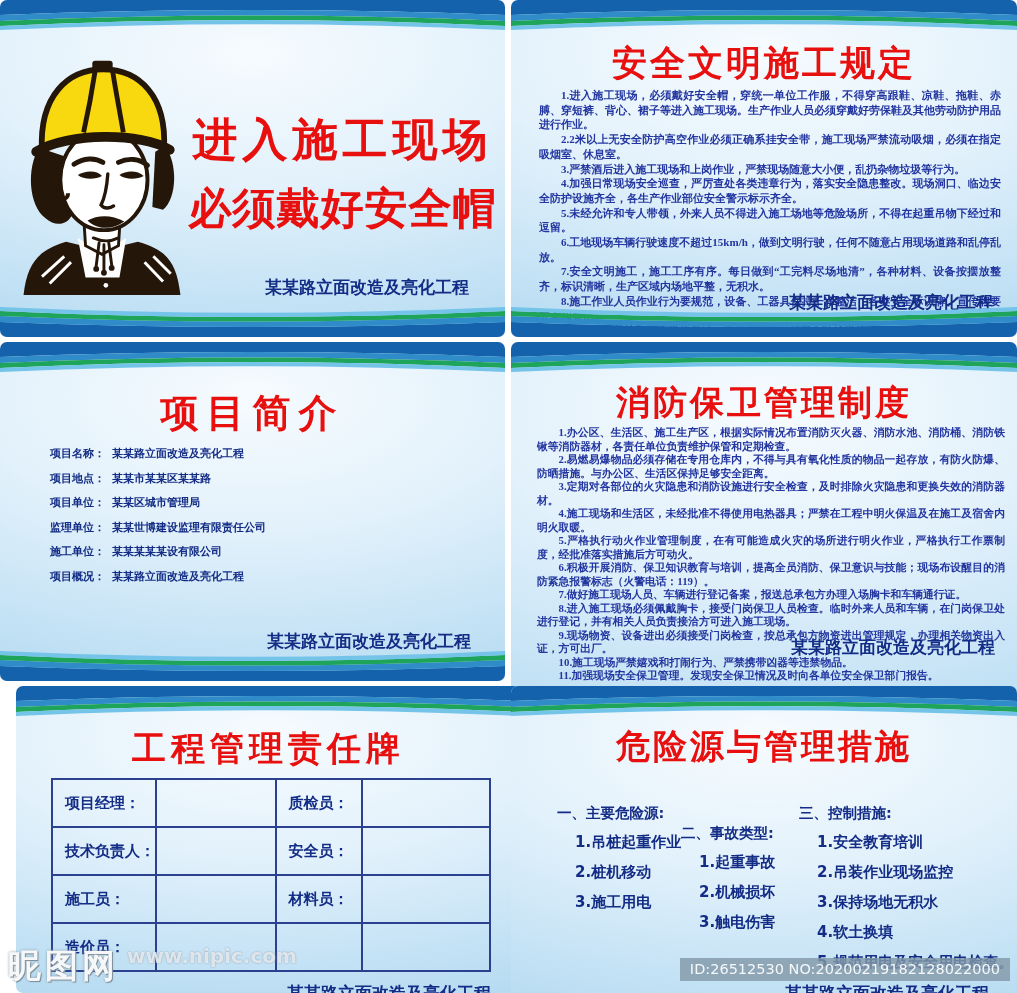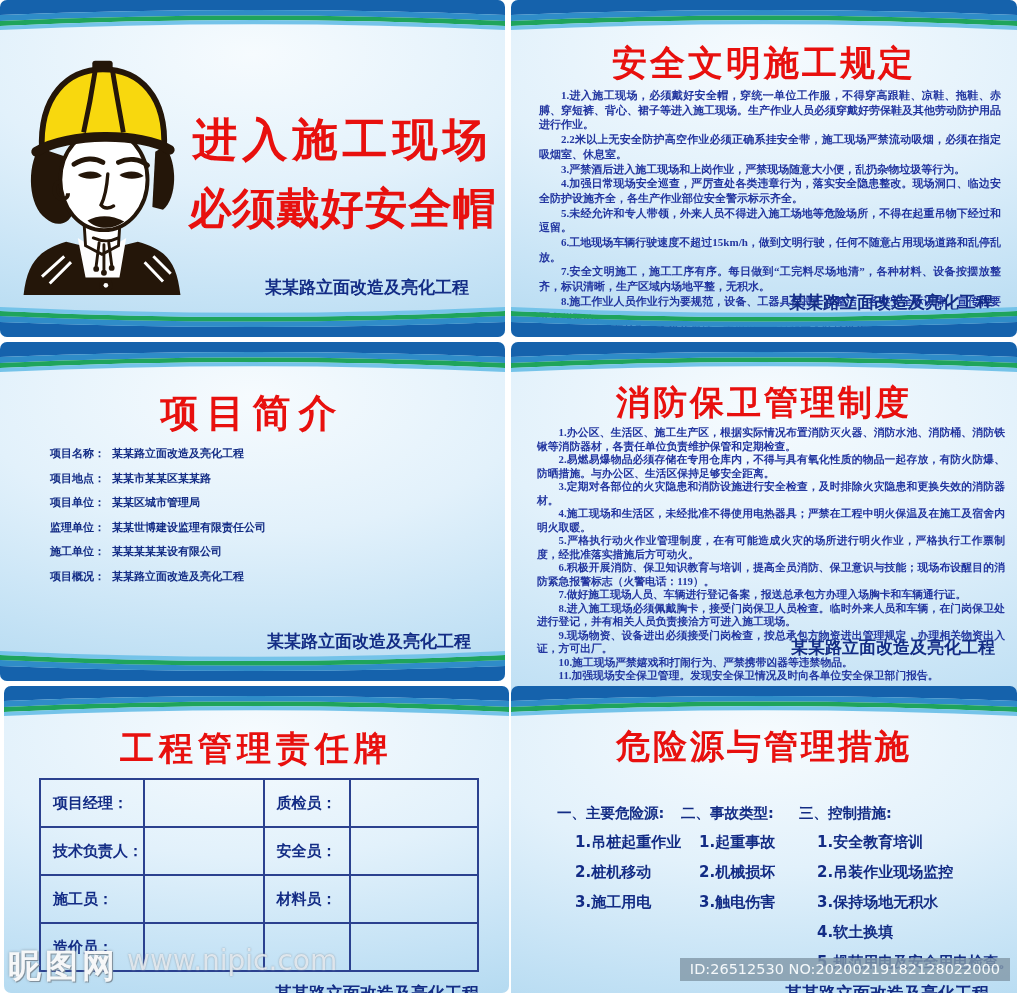--- a/index.html
+++ b/index.html
@@ -5,21 +5,21 @@
   html,body{margin:0;padding:0;}
   body{font-family:"DejaVu Sans",sans-serif;background:#fff;}
   .poster{position:relative;width:1017px;height:993px;background:#fff;overflow:hidden;}
 
   .panel{position:absolute;overflow:hidden;border-radius:7px;
     background:radial-gradient(ellipse 130% 95% at 50% 16%, #f6fbfe 0%, #e2f1fb 42%, #c4e2f5 78%, #b2d9f0 100%);}
   .p1{left:0;top:0;width:505px;height:337px;}
   .p2{left:511px;top:0;width:506px;height:337px;}
   .p3{left:0;top:342px;width:505px;height:339px;}
   .p4{left:511px;top:342px;width:506px;height:404px;}
-  .p5{left:4px;top:686px;width:505px;height:307px;}
+  .p5{left:16px;top:686px;width:505px;height:307px;}
   .p6{left:511px;top:686px;width:506px;height:326px;}
 
   .band{position:absolute;left:0;width:100%;height:30px;display:block;}
   .band.top{top:0;}
   .band.bottom{bottom:0;transform:scaleY(-1);}
 
   .red-title{position:absolute;left:0;right:0;text-align:center;color:#e8100e;
     font-weight:bold;letter-spacing:3px;white-space:nowrap;}
   .footer-line{position:absolute;color:#132c85;font-weight:bold;font-size:17px;white-space:nowrap;}
 
@@ -51,35 +51,35 @@
     color:#132c85;font-weight:bold;font-size:15px;white-space:nowrap;}
   .resp-table td.w1{width:20%;}.resp-table td.w2{width:29%;}
   .resp-table td.w3{width:20%;}.resp-table td.w4{width:31%;}
 
   
   .p6 .red-title{top:38px;font-size:34px;}
   .hz-col{position:absolute;top:118px;color:#132c85;font-weight:bold;}
   .hz-col .hz-h{font-size:14.5px;white-space:nowrap;}
   .hz-col .hz-items{margin-top:10px;padding-left:18px;}
   .hz-col .hz-items div{font-size:15px;margin-bottom:11px;white-space:nowrap;}
-  .hz1{left:46px;} .hz2{left:170px;} .hz3{left:288px;}
+  .hz1{left:46px;} .hz2{left:170px;margin-top:20px;} .hz3{left:288px;}
 
   
   .p1 .footer-line{right:36px;top:276px;}
   .p2 .footer-line{right:24px;top:291px;}
   .p3 .footer-line{right:34px;top:288px;}
   .p4 .footer-line{right:22px;top:294px;}
   .p5 .footer-line{right:30px;top:296px;}
   .p6 .footer-line{right:28px;top:296px;}
 
   
   .wm-nipic{position:absolute;left:8px;top:944px;display:flex;align-items:flex-start;gap:8px;z-index:20;}
   .wm-logo{font-size:33px;font-weight:bold;letter-spacing:4px;color:rgba(255,255,255,0.92);
     text-shadow:0 0 3px #8a9aa6, 1px 1px 0 #7d8d99;}
-  .wm-url{font-size:28px;font-weight:normal;color:rgba(235,240,244,0.85);
+  .wm-url{font-size:20px;font-weight:bold;color:rgba(235,240,244,0.85);
     text-shadow:0 0 2px #8a9aa6;}
   .wm-idbar{position:absolute;right:7px;bottom:12px;z-index:20;background:rgba(130,152,168,0.82);
     color:#f4f8fa;font-size:14.5px;padding:3px 10px 4px;white-space:nowrap;}
 </style>
 </head>
 <body>
 
 <svg width="0" height="0" style="position:absolute" aria-hidden="true">
   <defs>
     <g id="swoosh">

